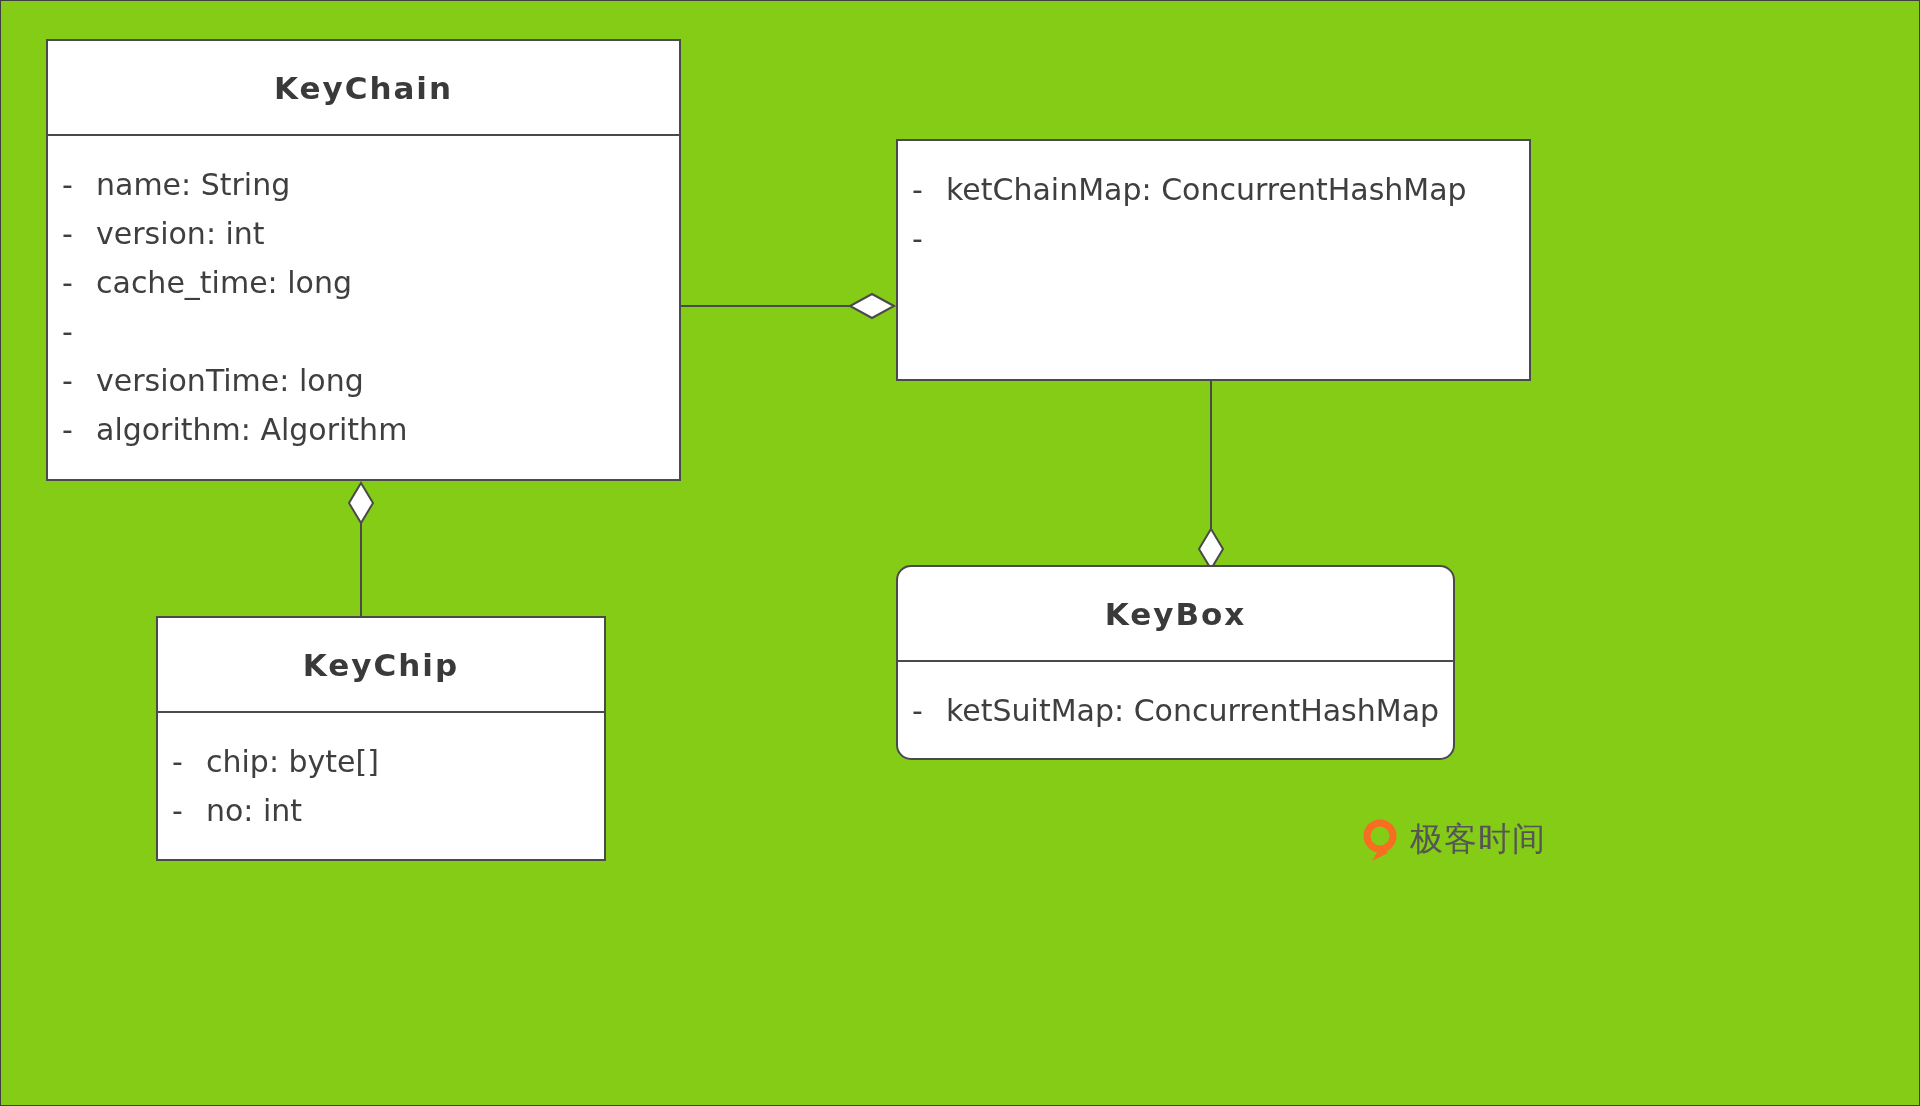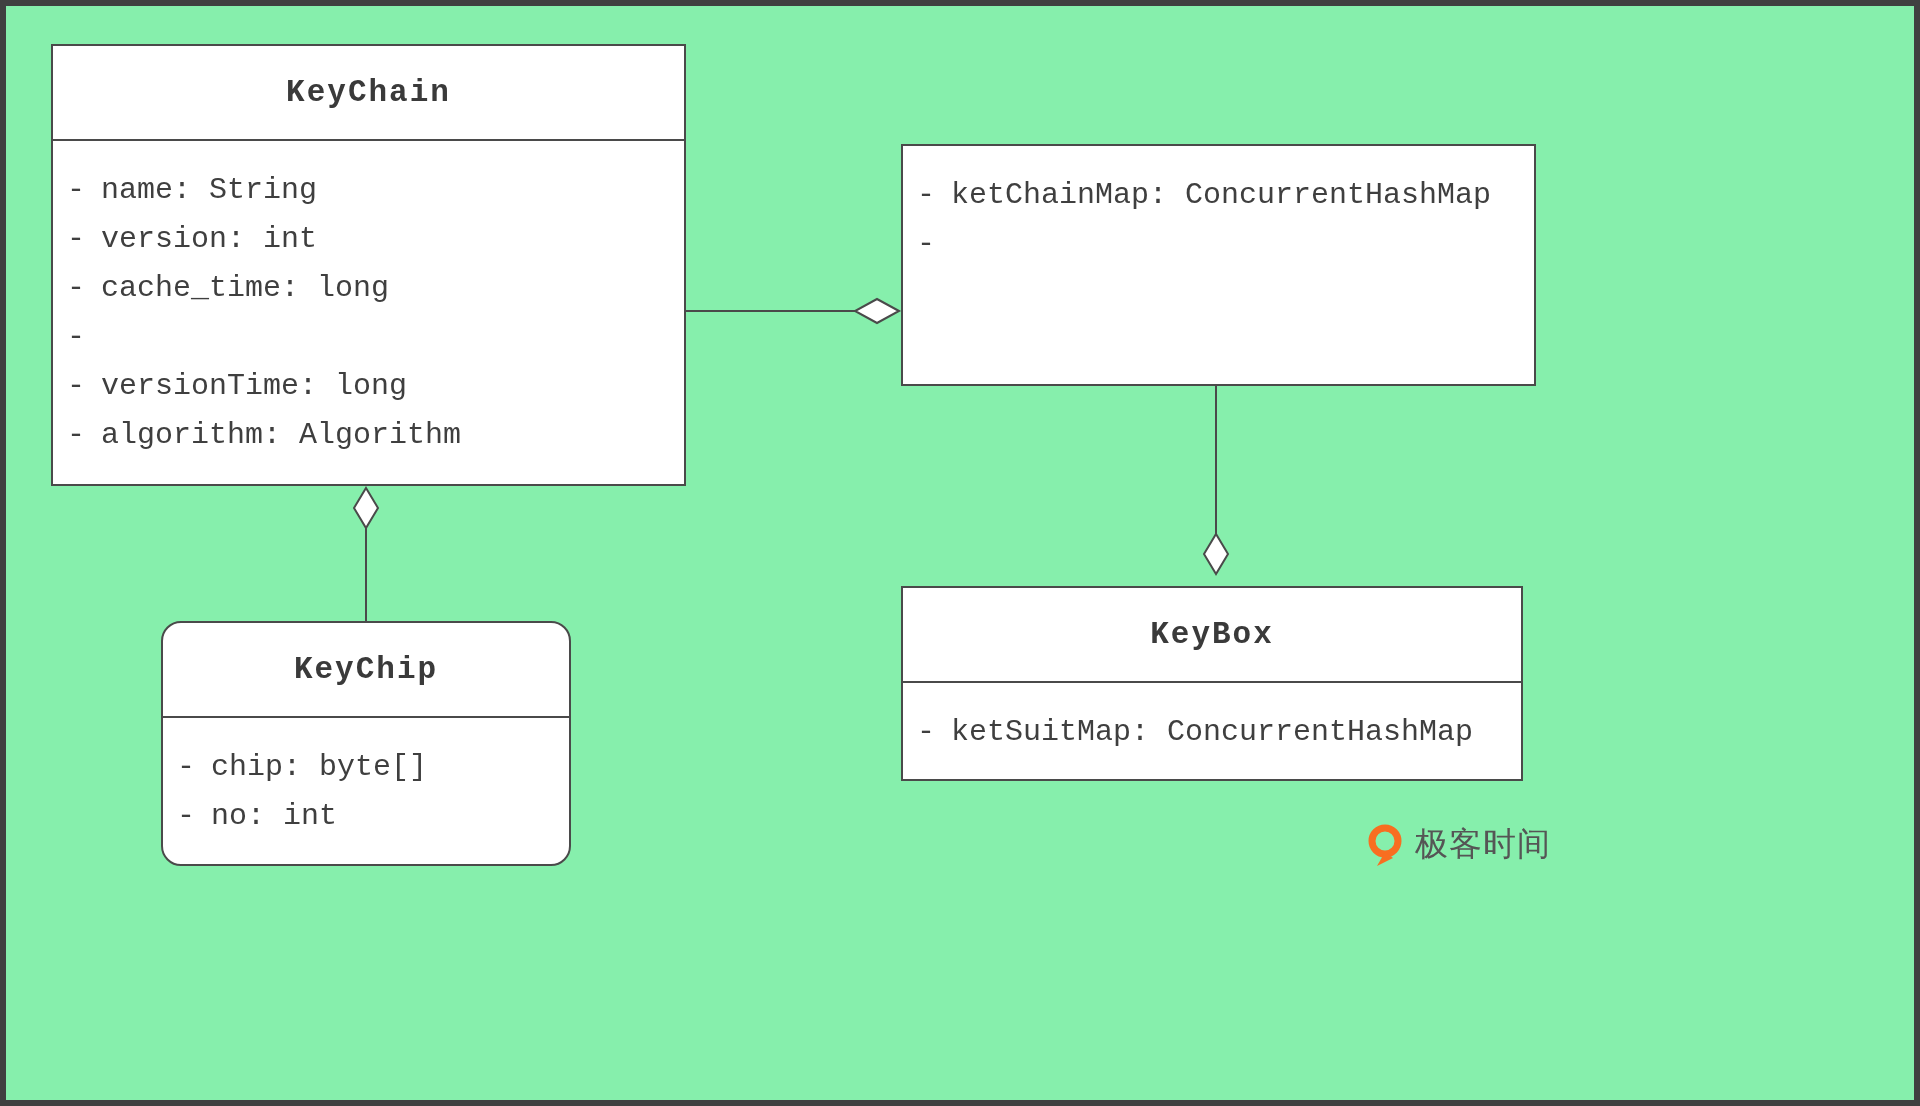--- a/index.html
+++ b/index.html
@@ -5,25 +5,24 @@
   html, body {
     margin: 0;
     padding: 0;
     background: #ffffff;
     font-family: "DejaVu Sans", "Liberation Sans", sans-serif;
   }
   .canvas {
     position: relative;
     width: 1920px;
     height: 1106px;
-    background: #86efac;
-    border: 6px solid #404040;
+    background: #84cc16;
+    border: 1px solid #404040;
     box-sizing: border-box;
     overflow: hidden;
-    font-family: Liberation Mono, monospace;
   }
   svg.connectors {
     position: absolute;
     left: 0; top: 0;
     width: 1920px;
     height: 1106px;
     pointer-events: none;
   }
   svg.connectors line {
     stroke: #4a4a4a;
@@ -134,35 +133,35 @@
       <div class="attr-row">
         <span class="attr-vis">-</span>
         <span>ketChainMap: ConcurrentHashMap</span>
       </div>
       <div class="attr-row">
         <span class="attr-vis">-</span>
       </div>
     </div>
   </div>
 
-  <div class="uml-class" style="left:155px; top:615px; width:410px; height:245px;border-radius:20px;">
+  <div class="uml-class" style="left:155px; top:615px; width:450px; height:245px;">
     <div class="uml-title">KeyChip</div>
     <div class="uml-attrs">
       <div class="attr-row">
         <span class="attr-vis">-</span>
         <span>chip: byte[]</span>
       </div>
       <div class="attr-row">
         <span class="attr-vis">-</span>
         <span>no: int</span>
       </div>
     </div>
   </div>
 
-  <div class="uml-class" style="left:895px; top:580px; width:622px; height:195px;">
+  <div class="uml-class" style="left:895px; top:564px; width:559px; height:195px;border-radius:15px;">
     <div class="uml-title">KeyBox</div>
     <div class="uml-attrs">
       <div class="attr-row">
         <span class="attr-vis">-</span>
         <span>ketSuitMap: ConcurrentHashMap</span>
       </div>
     </div>
   </div>
 
   <div class="logo">

